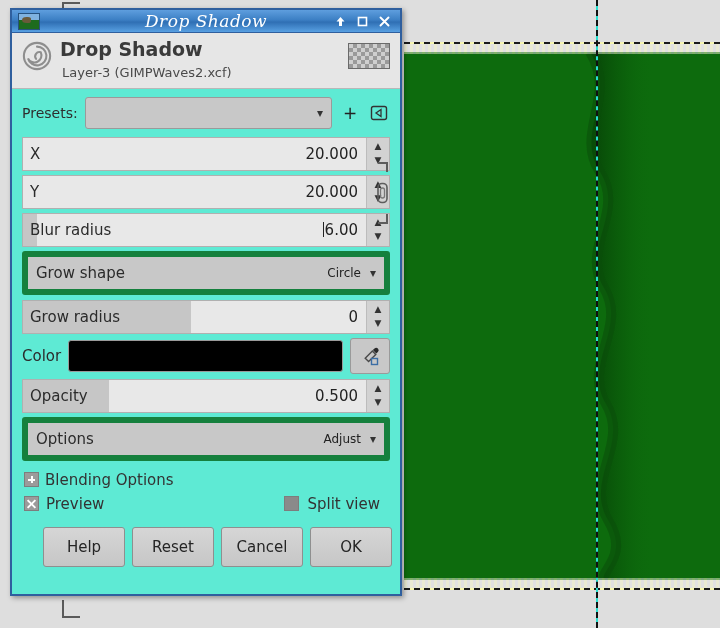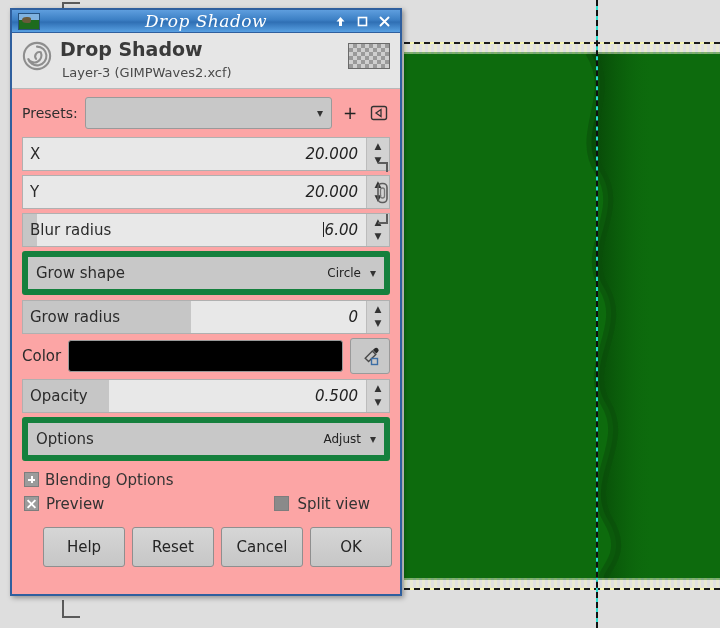--- a/index.html
+++ b/index.html
@@ -66,21 +66,21 @@
   }
   .bracket.tl { left: 62px; top: 2px; border-right: none; border-bottom: none; }
   .bracket.bl { left: 62px; top: 600px; border-right: none; border-top: none; }
 
   
   #dialog {
     position: absolute;
     left: 10px; top: 8px;
     width: 392px; height: 588px;
     border: 2px solid #2f5f9e;
-    background: #fca5a5;
+    background: #5eead4;
     box-shadow: 2px 2px 5px rgba(0,0,0,.35);
     box-sizing: border-box;
   }
   .titlebar {
     height: 22px;
     background: linear-gradient(to bottom, #5e9ede 0%, #3c7fc4 45%, #2f6fb4 55%, #58a0e2 100%);
     display: flex; align-items: center;
     padding: 0 4px;
     position: relative;
     border-bottom: 1px solid #2f5f9e;
@@ -189,21 +189,21 @@
     position: absolute; left: 0; top: 0; bottom: 0;
     background: #c6c6c6;
   }
   .spin-label {
     position: relative;
     padding-left: 7px; font-size: 15px; color: #2b2b2b;
   }
   .spin-value {
     position: relative;
     margin-left: auto; padding-right: 8px;
-    font-size: 15px; color: #222; font-style: italic;
+    font-size: 15px; color: #222;
   }
   .spin-value .caret {
     display: inline-block; width: 1px; height: 15px;
     background: #222; vertical-align: -2px; margin-right: 1px;
   }
   .spin-btns {
     width: 22px; flex: none;
     background: #d2d2d2;
     border-left: 1px solid #bcbcbc;
     display: flex; flex-direction: column;
@@ -282,21 +282,21 @@
     position: relative;
   }
   .cbox.checked::before, .cbox.checked::after {
     content: ""; position: absolute; left: 1px; top: 5.5px;
     width: 11px; height: 2px; background: #fff;
   }
   .cbox.checked::before { transform: rotate(45deg); }
   .cbox.checked::after  { transform: rotate(-45deg); }
   .cbox.off { background: #8a8a8a; }
   .clabel { font-size: 15px; color: #333; }
-  .split-wrap { margin-left: auto; display: flex; align-items: center; margin-right: 20px; }
+  .split-wrap { margin-left: auto; display: flex; align-items: center; margin-right: 10px; }
   .split-wrap .cbox { margin-right: 8px; }
 
   
   .btn-bar {
     display: flex; justify-content: flex-end; gap: 7px;
     padding: 14px 8px 10px 8px;
   }
   .btn {
     min-width: 80px; height: 38px;
     border: 1px solid #8f8f8f;

